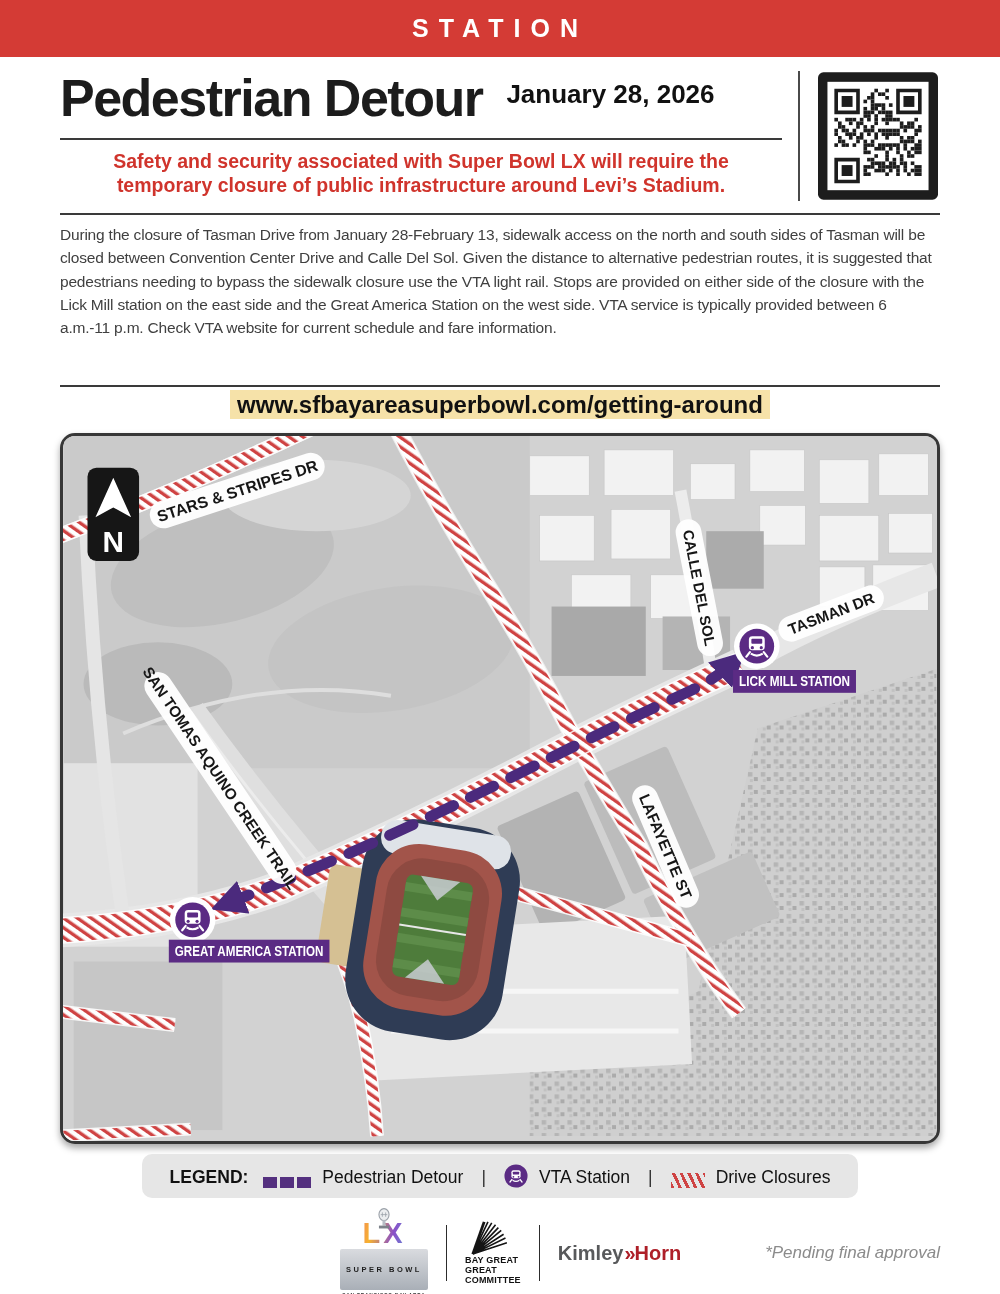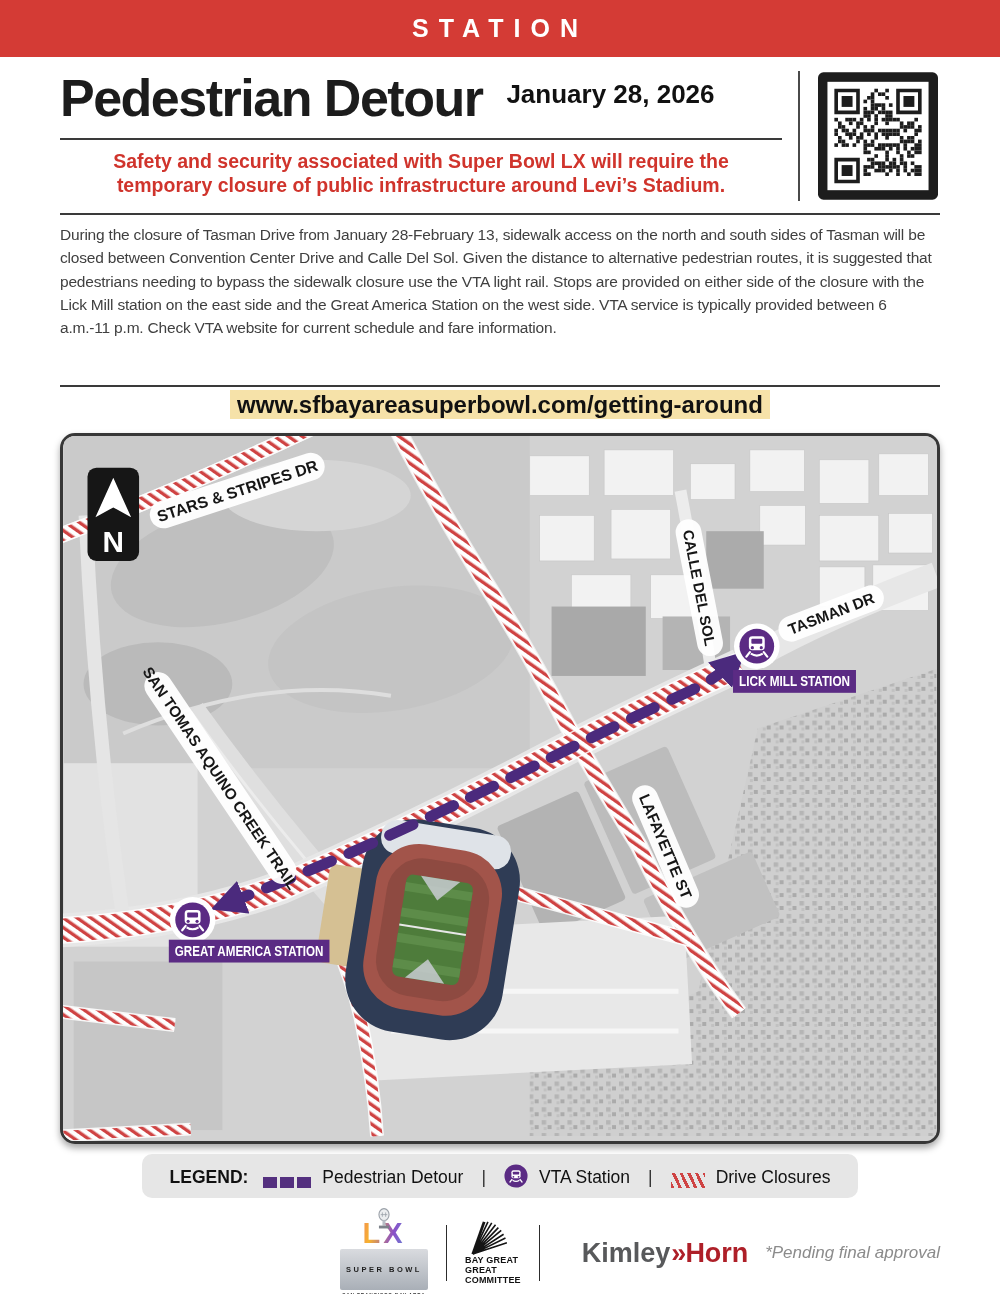--- a/index.html
+++ b/index.html
@@ -34,21 +34,21 @@
   .chip-hatch{display:inline-block;width:34px;height:15px;background:repeating-linear-gradient(65deg,#cf4343 0 3px,rgba(0,0,0,0) 3px 7px);}
   
   .footer{display:flex;align-items:center;margin-top:10px;padding-left:248px;}
   .logo-div{width:0;border-left:1.5px solid #2c2c2c;height:56px;margin:0 18px;}
   .sb-logo{width:88px;text-align:center;position:relative;margin-left:32px;}
   .sb-letters{font-size:29px;font-weight:bold;letter-spacing:3px;line-height:.95;background:linear-gradient(100deg,#e94f9b 5%,#f7b32d 35%,#8a4fc8 60%,#42c6e0 95%);-webkit-background-clip:text;background-clip:text;color:transparent;margin-top:-6px;}
   .sb-bar{background:linear-gradient(#d9dbdf,#a9afb7);font-size:7.5px;font-weight:bold;letter-spacing:2.5px;color:#1e1e1e;border-radius:2px;padding:16px 0;margin-top:1px;}
   .sb-sub{font-size:4.8px;font-weight:bold;color:#333;letter-spacing:.8px;margin-top:3px;}
   .bahc{display:flex;flex-direction:column;align-items:flex-start;}
   .bahc-text{font-size:9px;font-weight:bold;line-height:1.08;letter-spacing:.2px;color:#111;}
-  .kimley{font-size:27px;font-weight:bold;margin-left:24px;white-space:nowrap;}
+  .kimley{font-size:20px;font-weight:bold;margin-left:0;white-space:nowrap;}
   .kimley .k1{color:#58595b;}
   .kimley .k2{color:#ae1f28;letter-spacing:-2px;margin:0 1px;}
   .kimley .k3{color:#ae1f28;}
   .pending{margin-left:auto;font-style:italic;color:#8b8b8b;font-size:17px;}
   svg text{font-family:"Liberation Sans",sans-serif;}
 </style>
 </head>
 <body>
 
 <div class="page">

